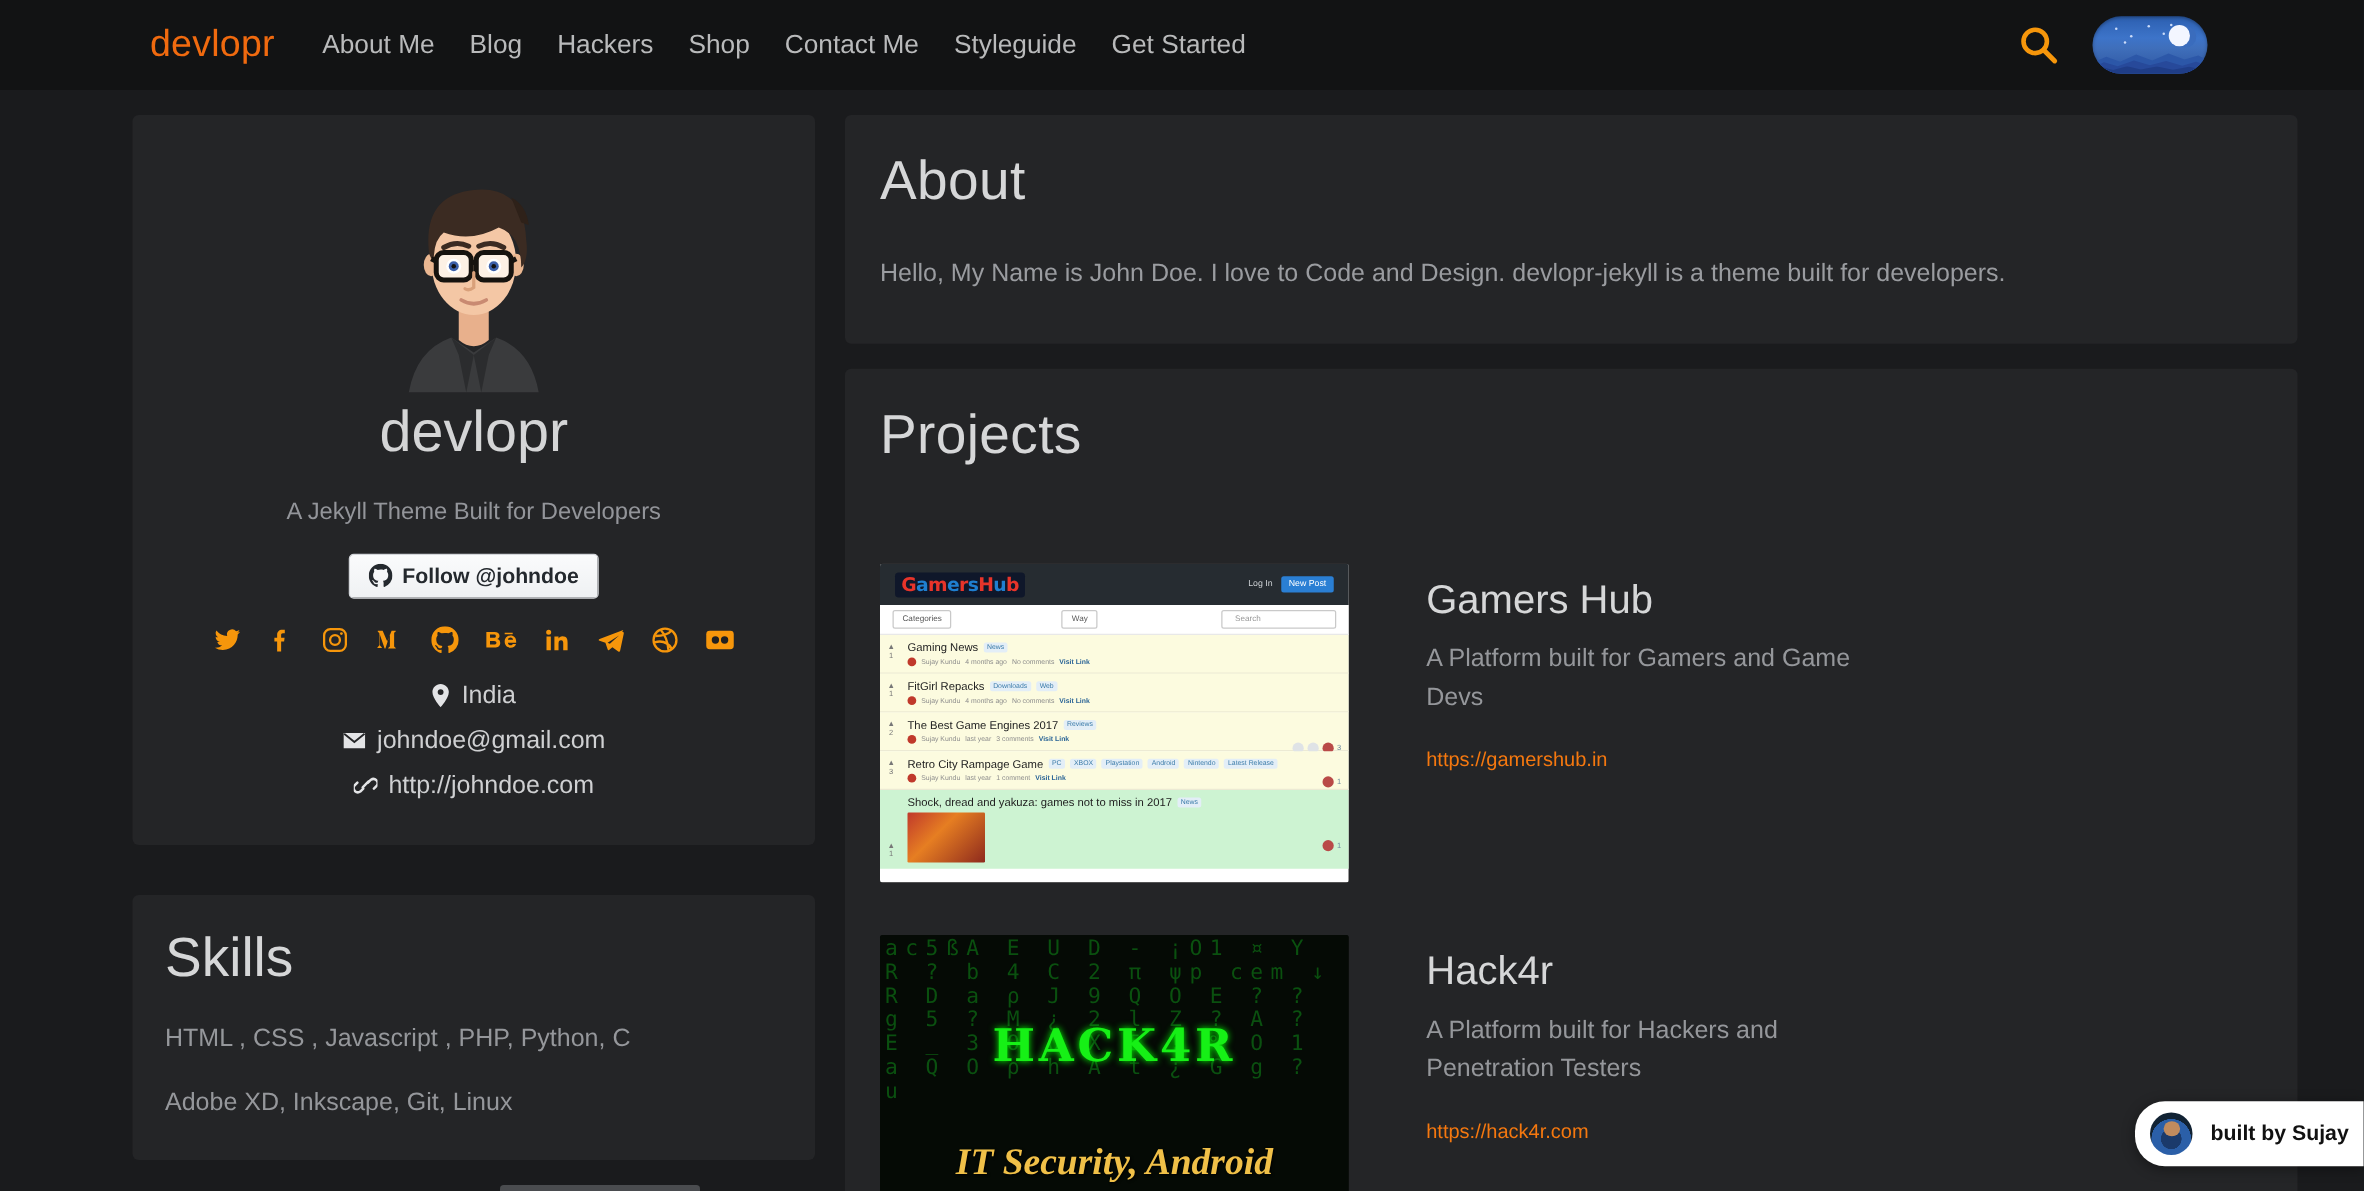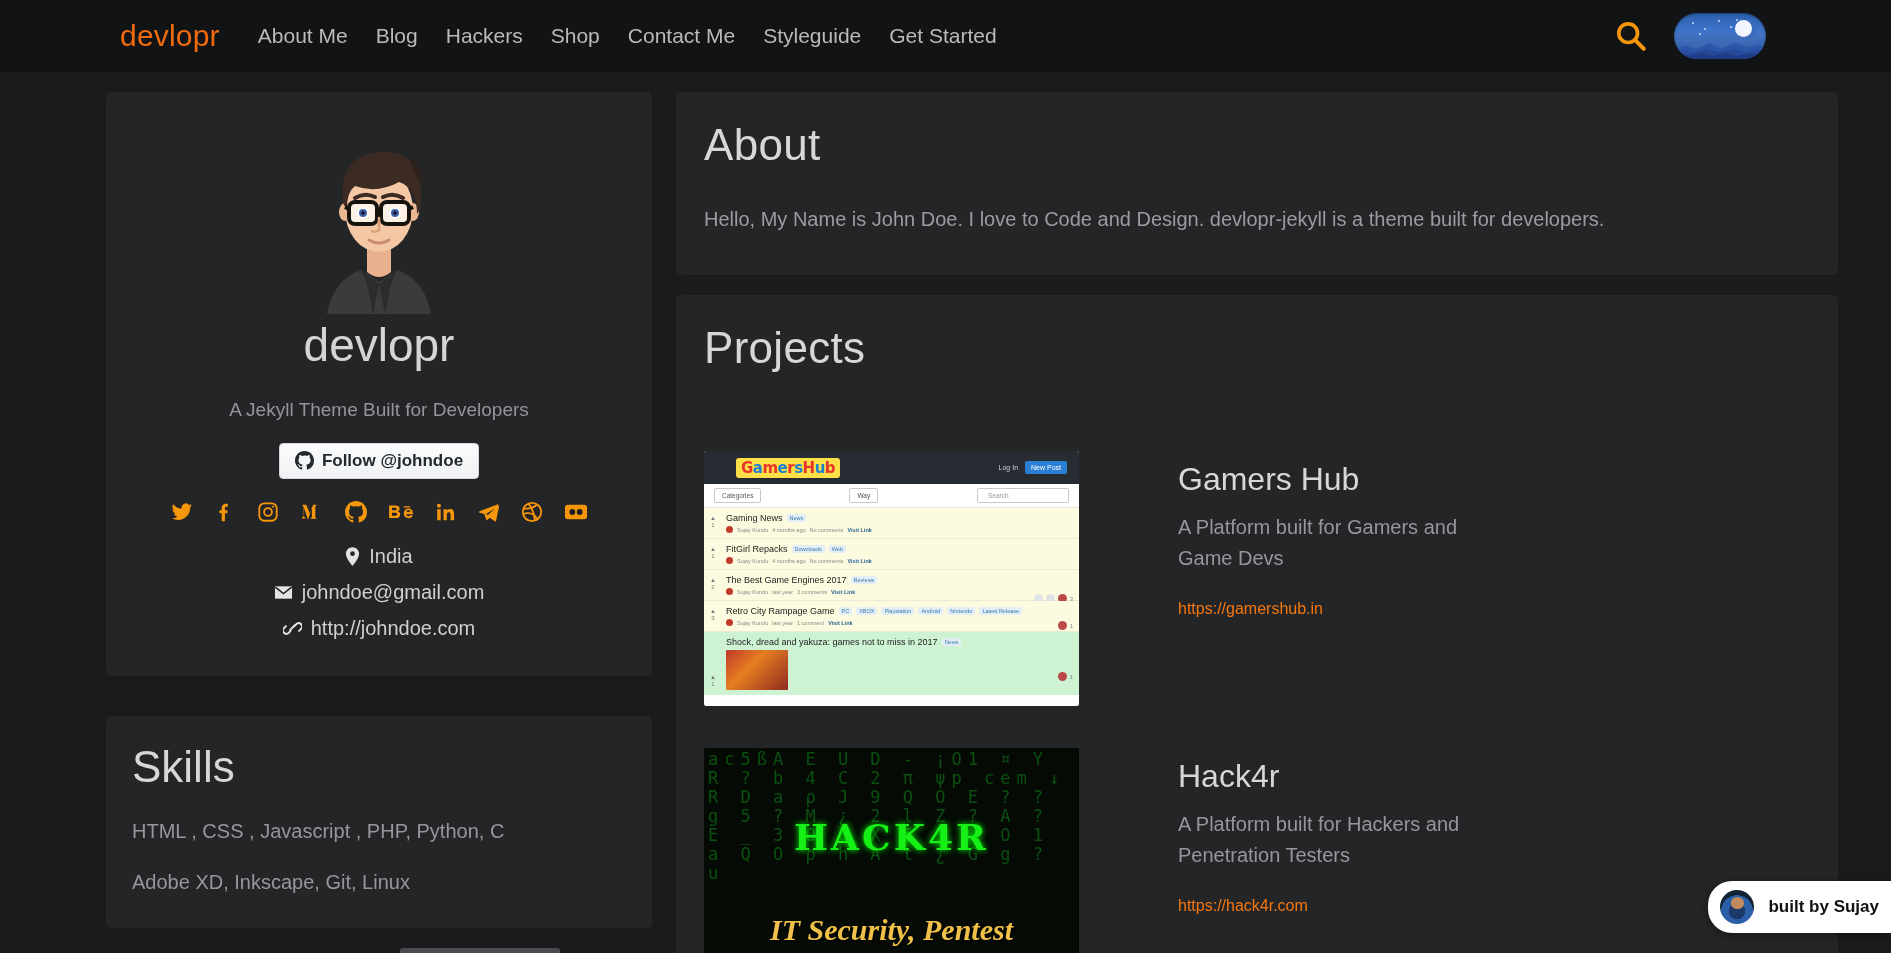--- a/index.html
+++ b/index.html
@@ -103,34 +103,34 @@
   .sec-title { color: #d6d7d8; font-size: 44px; font-weight: 300; letter-spacing: .3px; }
   .about-text { color: #9a9ca0; font-size: 20px; font-weight: 300; margin-top: 38px; }
 
   .projects-card { padding: 28px 28px 0; }
   .projects-list { margin-top: 78px; }
   .project-row { display: flex; gap: 0px; margin-bottom: 42px; }
   .project-thumb {
     width: 375px; height: 255px; flex: none; overflow: hidden;
     border-radius: 2px; background: #111;
   }
-  .project-info { padding-left: 99px; padding-top: 10px; max-width: 430px; }
+  .project-info { padding-left: 62px; padding-top: 10px; max-width: 430px; }
   .project-title { color: #d6d7d8; font-size: 32px; font-weight: 300; }
   .project-desc { color: #95979b; font-size: 20px; font-weight: 300; margin-top: 14px; line-height: 1.55; }
   .project-link {
     display: inline-block; color: #f5780f; font-size: 16px;
     font-weight: 300; margin-top: 26px; text-decoration: none; cursor: pointer;
   }
 
   
   .gh-mock { width: 375px; height: 255px; background: #fff; font-family: "Liberation Sans", sans-serif; position: relative;}
   .gh-top { height: 33px; background: #262c31; display: flex; align-items: center; padding: 0 12px; }
   .gh-logo {
     font-family: "DejaVu Sans", sans-serif; font-weight: 700; font-size: 15px;
-    color: #e8342a; background: #fde047; border-radius: 3px; padding: 1px 5px; letter-spacing: -.5px; margin-left: 20px;
+    color: #e8342a; background: #0f172a; border-radius: 3px; padding: 1px 5px; letter-spacing: -.5px;
   }
   .gh-logo span:nth-child(2n) { color: #1f7fd0; }
   .gh-right { margin-left: auto; display: flex; align-items: center; gap: 7px; }
   .gh-login { color: #cfd3d6; font-size: 7px; }
   .gh-newpost { background: #2a7fd4; color: #fff; font-size: 7px; padding: 3px 6px; border-radius: 2px; }
   .gh-bar { height: 24px; display: flex; align-items: center; padding: 0 10px; gap: 10px; background: #fff; border-bottom: 1px solid #e8e8e8; }
   .gh-pill { border: 1px solid #c9c9c9; border-radius: 2px; font-size: 6.5px; color: #555; padding: 3px 7px; }
   .gh-search { margin-left: auto; border: 1px solid #c9c9c9; border-radius: 2px; font-size: 6.5px; color: #999; padding: 3px 10px; width: 92px; }
   .gh-item { border-bottom: 1px solid #ecead4; padding: 5px 8px 5px 22px; position: relative; }
   .gh-y { background: #fcfbdf; }
@@ -497,21 +497,21 @@
               <div class="project-desc">A Platform built for Gamers and Game Devs</div>
               <a class="project-link" href="#">https://gamershub.in</a>
             </div>
           </div>
 
           <div class="project-row">
             <div class="project-thumb">
               <div class="h4-mock">
                 <div class="h4-matrix">ac5ßA E U D - ¡O1 ¤ Y R ? b 4 C 2 π ψp cem ↓ R D a ρ J 9 Q O E ? ? g 5 ? M ¿ 2 l Z ? A ? E _ 3 O ü X 5 ! % O 1 a Q O ρ h A t ¿ G g ? u</div>
                 <div class="h4-title">HACK4R</div>
-                <div class="h4-sub">IT Security, Pentest</div>
+                <div class="h4-sub">IT Security, Android</div>
               </div>
             </div>
             <div class="project-info">
               <div class="project-title">Hack4r</div>
               <div class="project-desc">A Platform built for Hackers and Penetration Testers</div>
               <a class="project-link" href="#">https://hack4r.com</a>
             </div>
           </div>
 
         </div>

